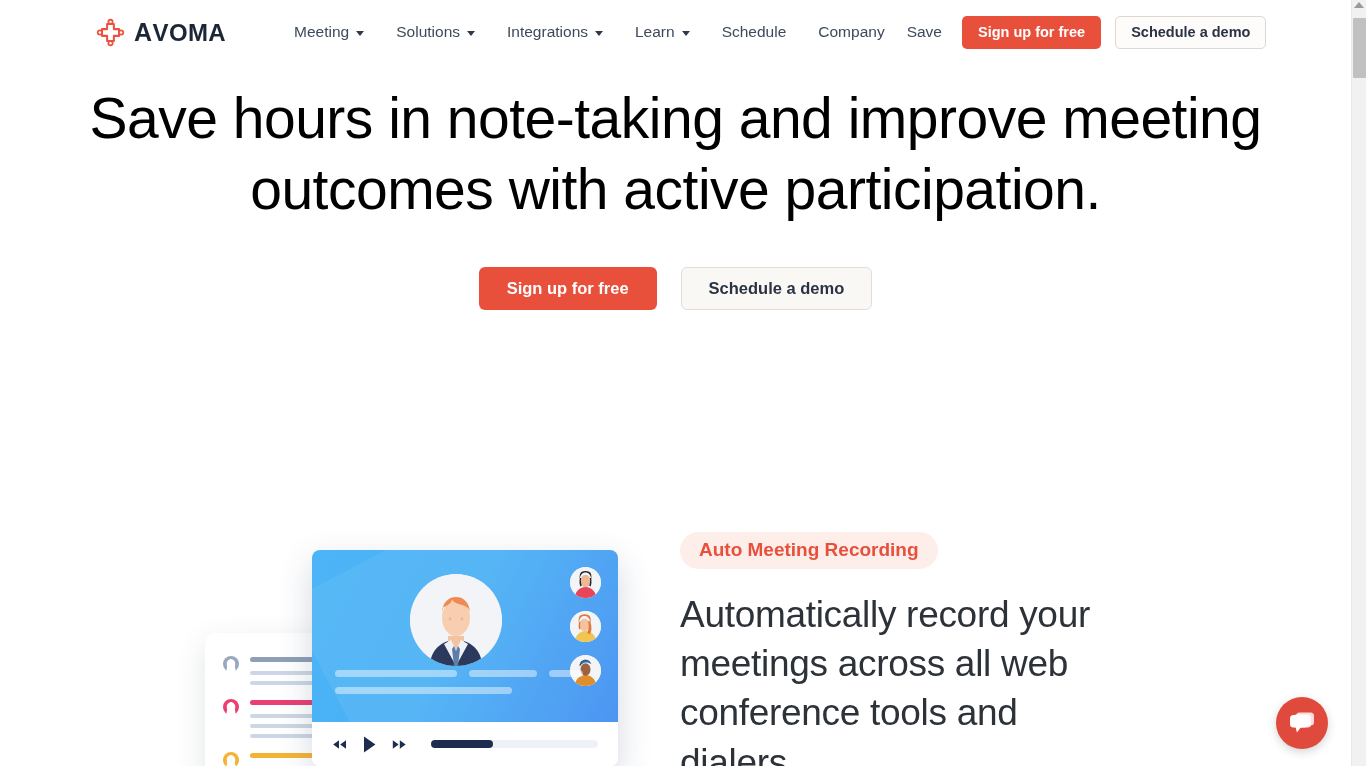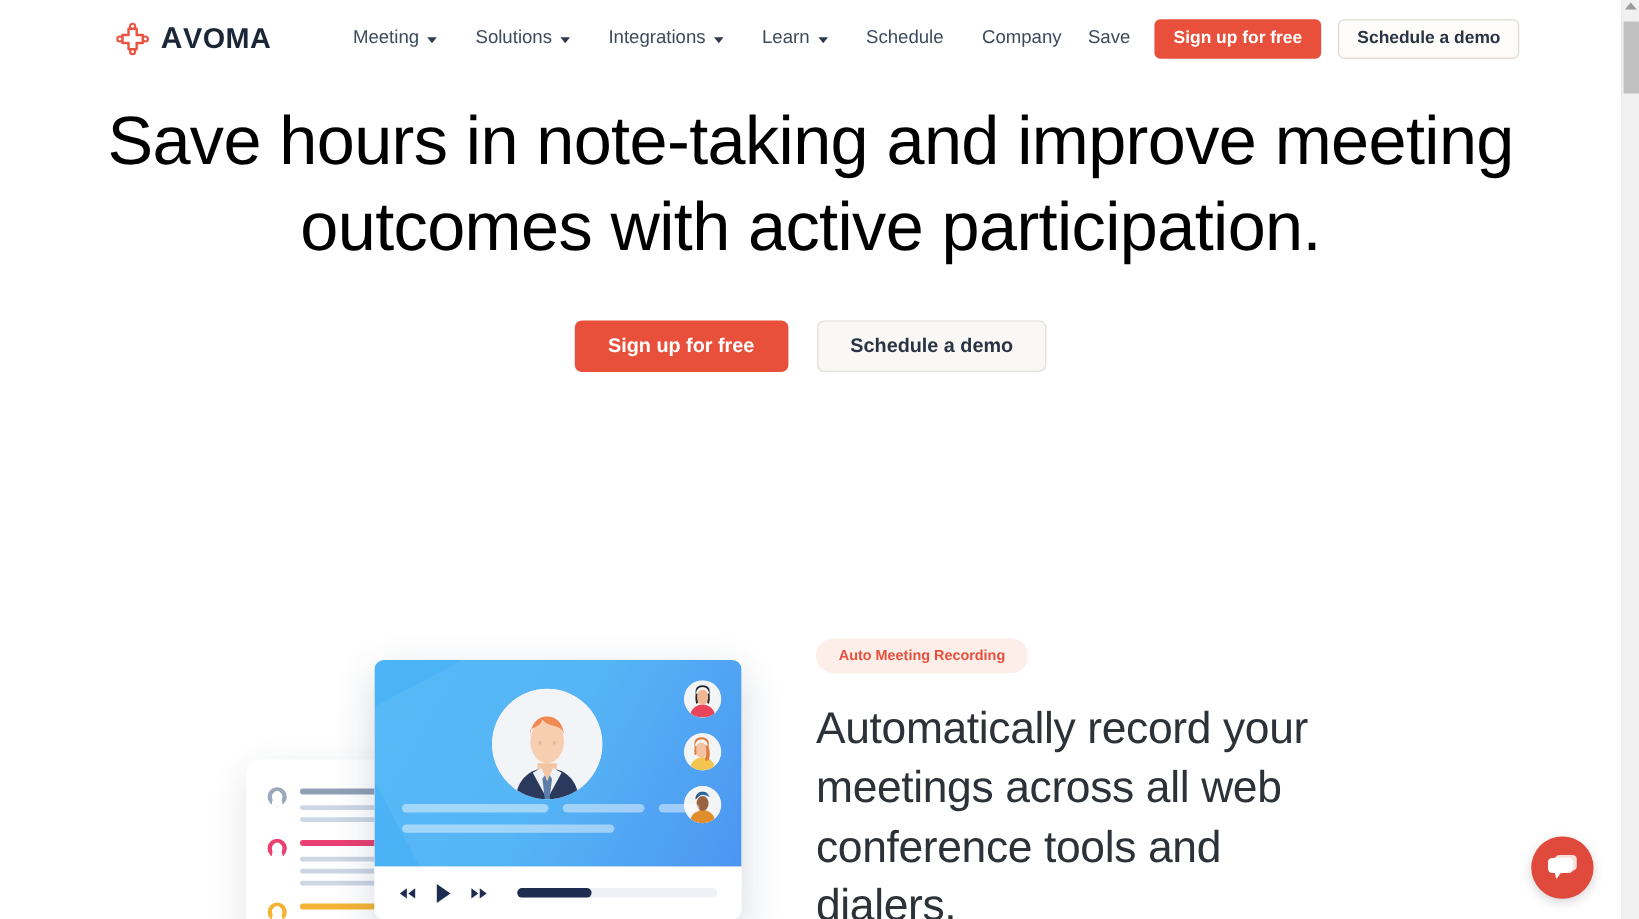--- a/index.html
+++ b/index.html
@@ -283,21 +283,21 @@
     width: 37%;
     background: #1e2c4f;
     border-radius: 5px;
   }
 
   .feature-text { width: 560px; padding-top: 20px; }
   .feature-badge {
     display: inline-block;
     background: #fdeeea;
     color: #e8503c;
-    font-size: 12px;
+    font-size: 19px;
     font-weight: 700;
     border-radius: 40px;
     padding: 8px 19px;
     line-height: 1.1;
   }
   .feature-heading {
     margin-top: 21px;
     font-size: 37px;
     font-weight: 400;
     line-height: 1.33;

